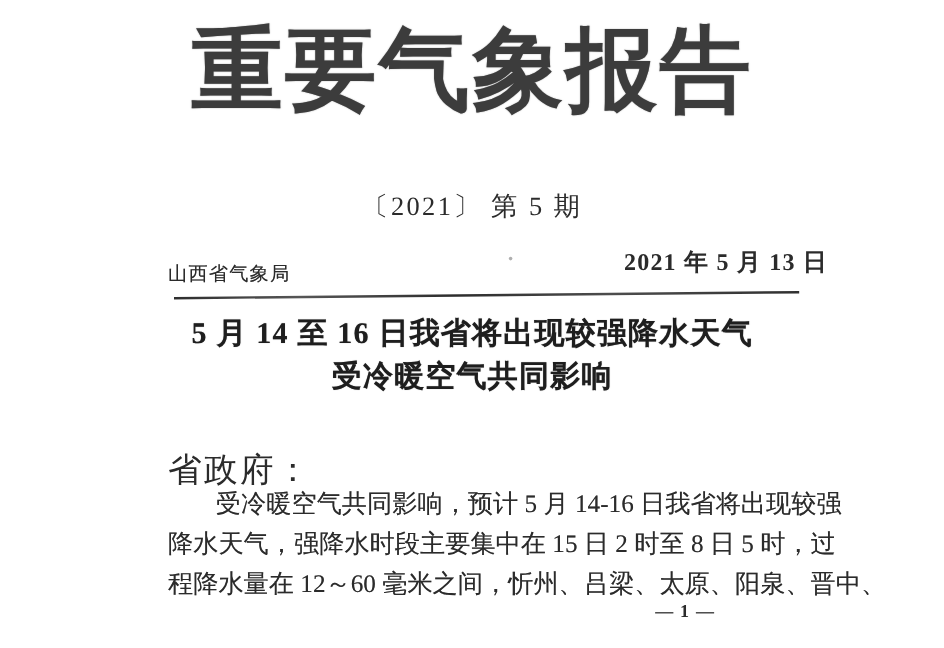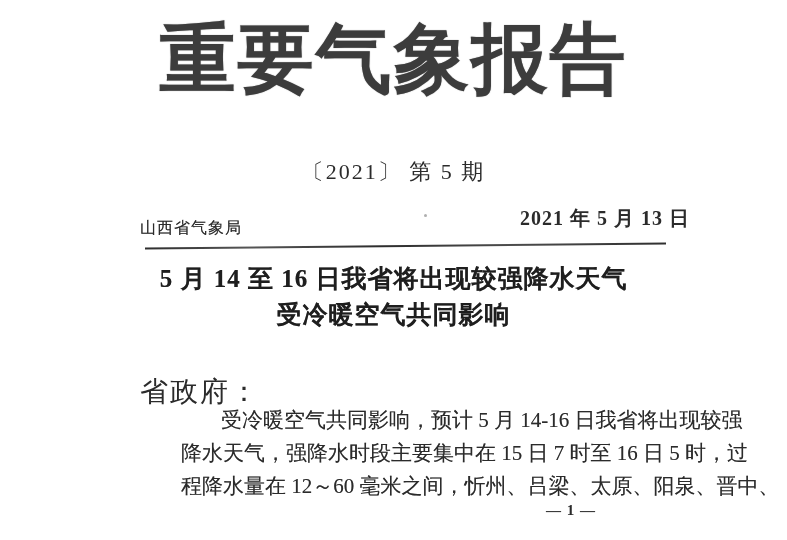--- a/index.html
+++ b/index.html
@@ -93,21 +93,20 @@
   }
   .body-text {
     position: absolute;
     left: 140px;
     top: 404px;
     width: 530px;
     font-size: 21px;
     line-height: 33px;
     color: var(--ink);
     text-shadow: 0 0 0.5px rgba(40,40,40,0.45);
-    margin-left: 41px;
   }
   .body-line { white-space: nowrap; }
   .body-line.indent { text-indent: 1.9em; }
   .page-number {
     position: absolute;
     left: 546px;
     top: 502px;
     font-size: 15px;
     letter-spacing: 1px;
     font-weight: bold;
@@ -143,19 +142,19 @@
 
   <div class="headline">
     <div>5 月 14 至 16 日我省将出现较强降水天气</div>
     <div>受冷暖空气共同影响</div>
   </div>
 
   <div class="salutation">省政府：</div>
 
   <div class="body-text">
     <div class="body-line indent">受冷暖空气共同影响，预计 5 月 14-16 日我省将出现较强</div>
-    <div class="body-line">降水天气，强降水时段主要集中在 15 日 7 时至 16 日 5 时，过</div>
+    <div class="body-line">降水天气，强降水时段主要集中在 15 日 2 时至 8 日 5 时，过</div>
     <div class="body-line">程降水量在 12～60 毫米之间，忻州、吕梁、太原、阳泉、晋中、</div>
   </div>
 
   <div class="page-number">— 1 —</div>
 
 </div>
 
 </body></html>

